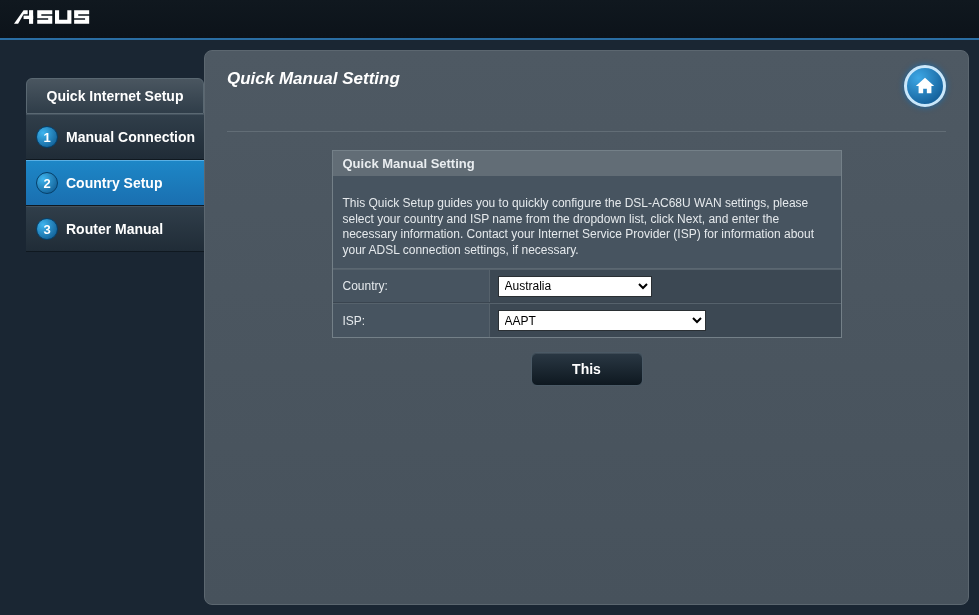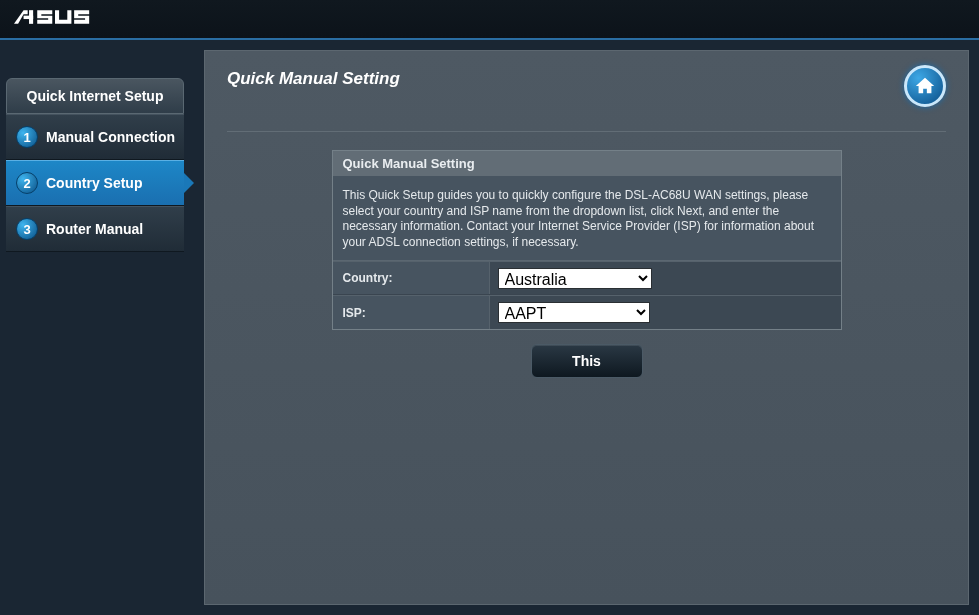--- a/index.html
+++ b/index.html
@@ -23,21 +23,21 @@
   .logo {
     height: 24px;
   }
   
   .body-row {
     display: flex;
     height: 575px;
   }
   .sidebar {
     width: 198px;
-    padding: 38px 0 0 6px;
+    padding: 38px 0 0 26px;
     background: #1a2633;
   }
   .sidebar-title {
     width: 178px;
     text-align: center;
     font-size: 14px;
     font-weight: bold;
     color: #fff;
     background: linear-gradient(to bottom, #4a5660 0%, #2f3d49 100%);
     border: 1px solid #5a6872;
@@ -85,21 +85,21 @@
     align-items: center;
     justify-content: center;
     margin-right: 8px;
   }
   
   .content {
     flex: 1;
     margin: 10px 10px 10px 6px;
     background: linear-gradient(to bottom, #4e5963 0%, #47525c 100%);
     border: 1px solid #5c6770;
-    border-radius: 0;
+    border-radius: 8px;
     padding: 16px 22px 20px 22px;
     position: relative;
   }
   .content-header {
     display: flex;
     align-items: flex-start;
     justify-content: space-between;
     border-bottom: 1px solid #626d76;
     padding-bottom: 24px;
     margin-bottom: 18px;
@@ -130,61 +130,60 @@
   }
   .panel-title-row {
     background: #626d76;
     padding: 5px 10px;
     font-size: 13px;
     font-weight: bold;
     color: #e9edf0;
   }
   .panel-desc {
     background: #475460;
-    padding: 12px 10px 10px 10px;
+    padding: 20px 10px 10px 10px;
     font-size: 12px;
     color: #e5e9ec;
     line-height: 1.3;
     border-bottom: 1px solid #5b6771;
   }
   .form-row {
     display: flex;
     align-items: center;
     background: #475460;
     border-top: 1px solid #56626c;
     border-bottom: 1px solid #3a4550;
     height: 34px;
   }
   .form-row:last-of-type { border-bottom: none; }
   .form-label {
     width: 156px;
     padding-left: 10px;
     font-size: 12px;
     color: #e5e9ec;
-    font-weight: bold;
   }
   .form-control-cell {
     flex: 1;
     background: #3c4853;
     height: 100%;
     display: flex;
     align-items: center;
     padding-left: 8px;
     border-left: 1px solid #56626c;
   }
   .sel {
     height: 21px;
     background: #fff;
     color: #000;
-    font-size: 16px;
+    font-size: 12px;
     padding: 1px 2px;
     border: 1px solid #2a2f33;
   }
   .sel.wide1 { width: 154px; }
-  .sel.wide2 { width: 152px; }
+  .sel.wide2 { width: 208px; }
 
   .btn-row {
     text-align: center;
     margin-top: 14px;
   }
   .btn {
     display: inline-block;
     min-width: 112px;
     padding: 8px 22px;
     border-radius: 6px;

